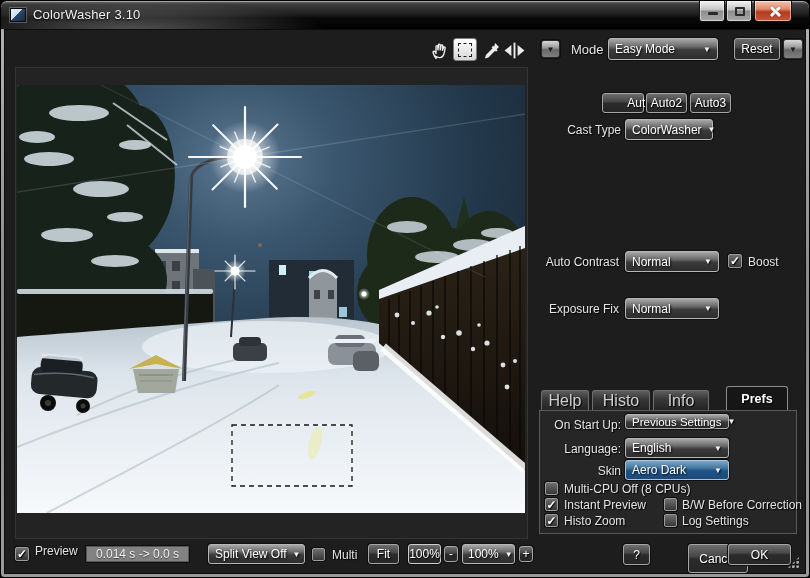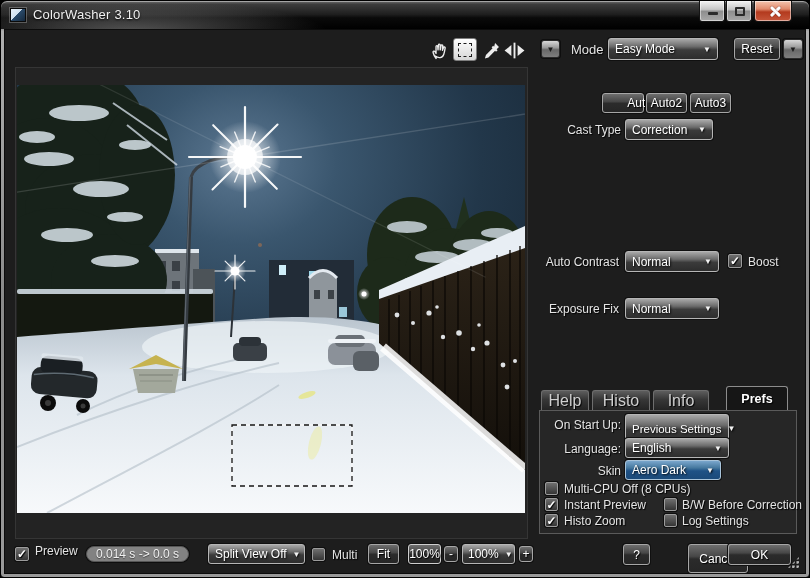--- a/index.html
+++ b/index.html
@@ -391,21 +391,21 @@
       <rect x="215" y="340" width="120" height="61" fill="none" stroke="#141414" stroke-width="1.3" stroke-dasharray="5 4"></rect>
     </svg>
   </div>
 
   <div class="btn" style="left:601px;top:92px;width:41px;height:20px;padding-left:40px;">Auto1</div>
   <div class="btn" style="left:645px;top:92px;width:41px;height:20px;">Auto2</div>
   <div class="btn" style="left:689px;top:92px;width:41px;height:20px;">Auto3</div>
 
   <div class="lbl r" style="left:538px;top:122px;width:82px;">Cast Type</div>
   <div class="combo" style="left:624px;top:118px;width:88px;height:21px;">
-    <span>Correction</span>
+    <span>ColorWasher</span>
     <span class="arrow">▼</span>
   </div>
 
   <div class="lbl r" style="left:530px;top:254px;width:88px;">Auto Contrast</div>
   <div class="combo" style="left:624px;top:250px;width:94px;height:21px;">
     <span>Normal</span>
     <span class="arrow">▼</span>
   </div>
   <span class="cb checked" style="left:727px;top:253px;">✓</span>
   <div class="lbl" style="left:747px;top:254px;">Boost</div>
@@ -416,51 +416,51 @@
     <span class="arrow">▼</span>
   </div>
 
   <div class="tab" style="left:540px;width:48px;">Help</div>
   <div class="tab" style="left:591px;width:58px;">Histo</div>
   <div class="tab" style="left:652px;width:56px;">Info</div>
   <div class="tab active" style="left:725px;width:62px;">Prefs</div>
   <div class="prefs-panel"></div>
 
   <div class="lbl r" style="left:538px;top:417px;width:82px;z-index:3;">On Start Up:</div>
-  <div class="combo" style="left:624px;top:413px;width:104px;height:29px;z-index:3;font-size:11.5px;">
+  <div class="combo" style="left:624px;top:413px;width:104px;height:15px;z-index:3;font-size:11.5px;">
     <span>Previous Settings</span>
     <span class="arrow">▼</span>
   </div>
   <div class="lbl r" style="left:538px;top:441px;width:82px;z-index:3;">Language:</div>
   <div class="combo" style="left:624px;top:437px;width:104px;height:20px;z-index:3;">
     <span>English</span>
     <span class="arrow">▼</span>
   </div>
   <div class="lbl r" style="left:538px;top:463px;width:82px;z-index:3;">Skin</div>
-  <div class="combo blue" style="left:624px;top:459px;width:96px;height:20px;z-index:3;">
+  <div class="combo blue" style="left:624px;top:459px;width:104px;height:20px;z-index:3;">
     <span>Aero Dark</span>
     <span class="arrow">▼</span>
   </div>
 
   <span class="cb" style="left:544px;top:481px;width:13px;height:13px;z-index:3;"></span>
   <div class="lbl" style="left:563px;top:481px;z-index:3;">Multi-CPU Off (8 CPUs)</div>
 
   <span class="cb checked" style="left:544px;top:497px;width:13px;height:13px;z-index:3;">✓</span>
   <div class="lbl" style="left:563px;top:497px;z-index:3;">Instant Preview</div>
   <span class="cb" style="left:663px;top:497px;width:13px;height:13px;z-index:3;"></span>
   <div class="lbl" style="left:681px;top:497px;z-index:3;">B/W Before Correction</div>
 
   <span class="cb checked" style="left:544px;top:513px;width:13px;height:13px;z-index:3;">✓</span>
   <div class="lbl" style="left:563px;top:513px;z-index:3;">Histo Zoom</div>
   <span class="cb" style="left:663px;top:513px;width:13px;height:13px;z-index:3;"></span>
   <div class="lbl" style="left:681px;top:513px;z-index:3;">Log Settings</div>
 
   <span class="cb checked" style="left:14px;top:546px;">✓</span>
   <div class="lbl" style="left:34px;top:543px;">Preview</div>
-  <div class="timing" style="left:85px;top:545px;width:103px;height:16px;border-radius:8px;">0.014 s -&gt; 0.0 s</div>
+  <div class="timing" style="left:85px;top:545px;width:103px;height:16px;">0.014 s -&gt; 0.0 s</div>
   <div class="combo" style="left:207px;top:543px;width:97px;height:20px;">
     <span>Split View Off</span>
     <span class="arrow">▼</span>
   </div>
   <span class="cb" style="left:311px;top:547px;width:13px;height:13px;"></span>
   <div class="lbl" style="left:331px;top:547px;">Multi</div>
   <div class="btn" style="left:367px;top:543px;width:31px;height:20px;">Fit</div>
   <div class="btn" style="left:407px;top:543px;width:33px;height:20px;border-color:#cfcfcf;">100%</div>
   <div class="btn" style="left:443px;top:545px;width:14px;height:16px;">-</div>
   <div class="combo" style="left:461px;top:543px;width:53px;height:20px;padding:0 5px;">

